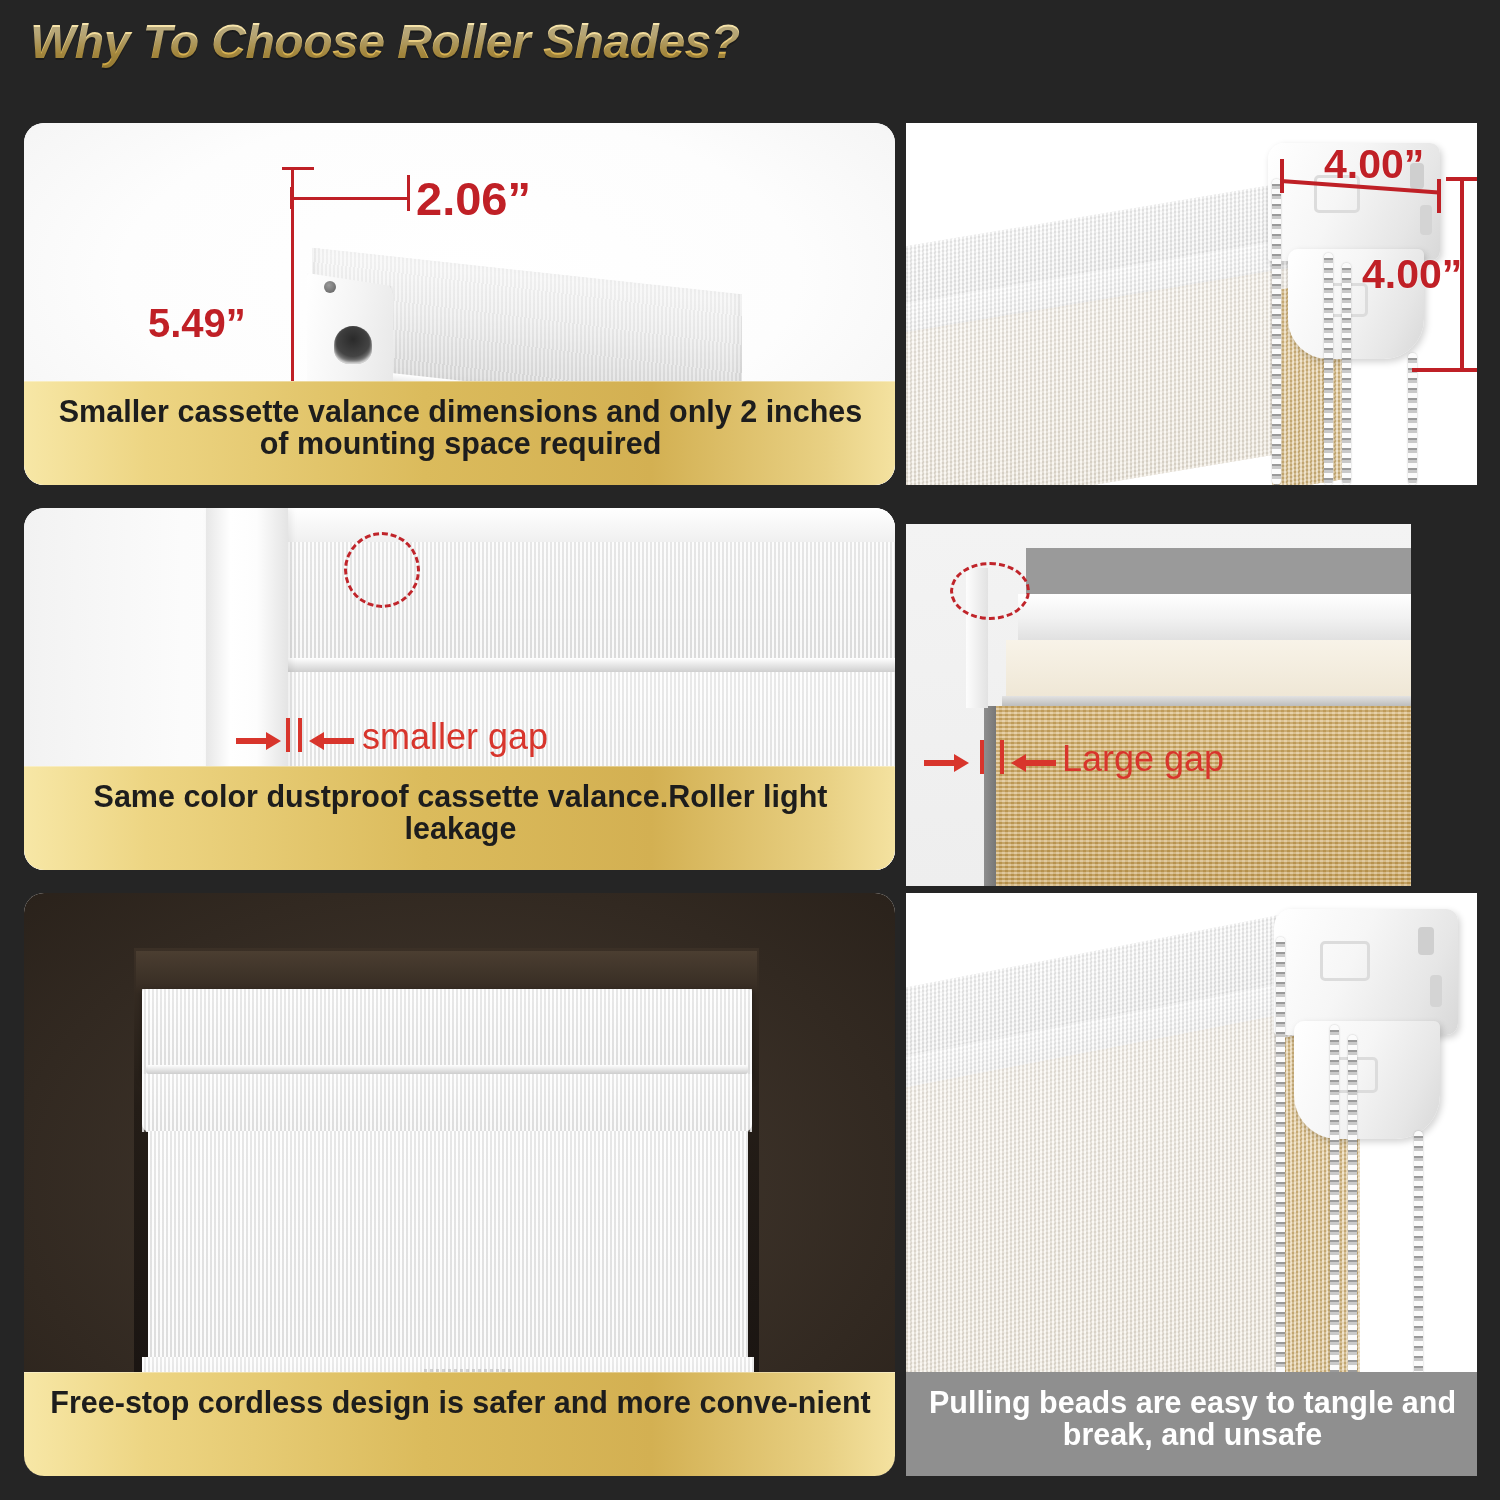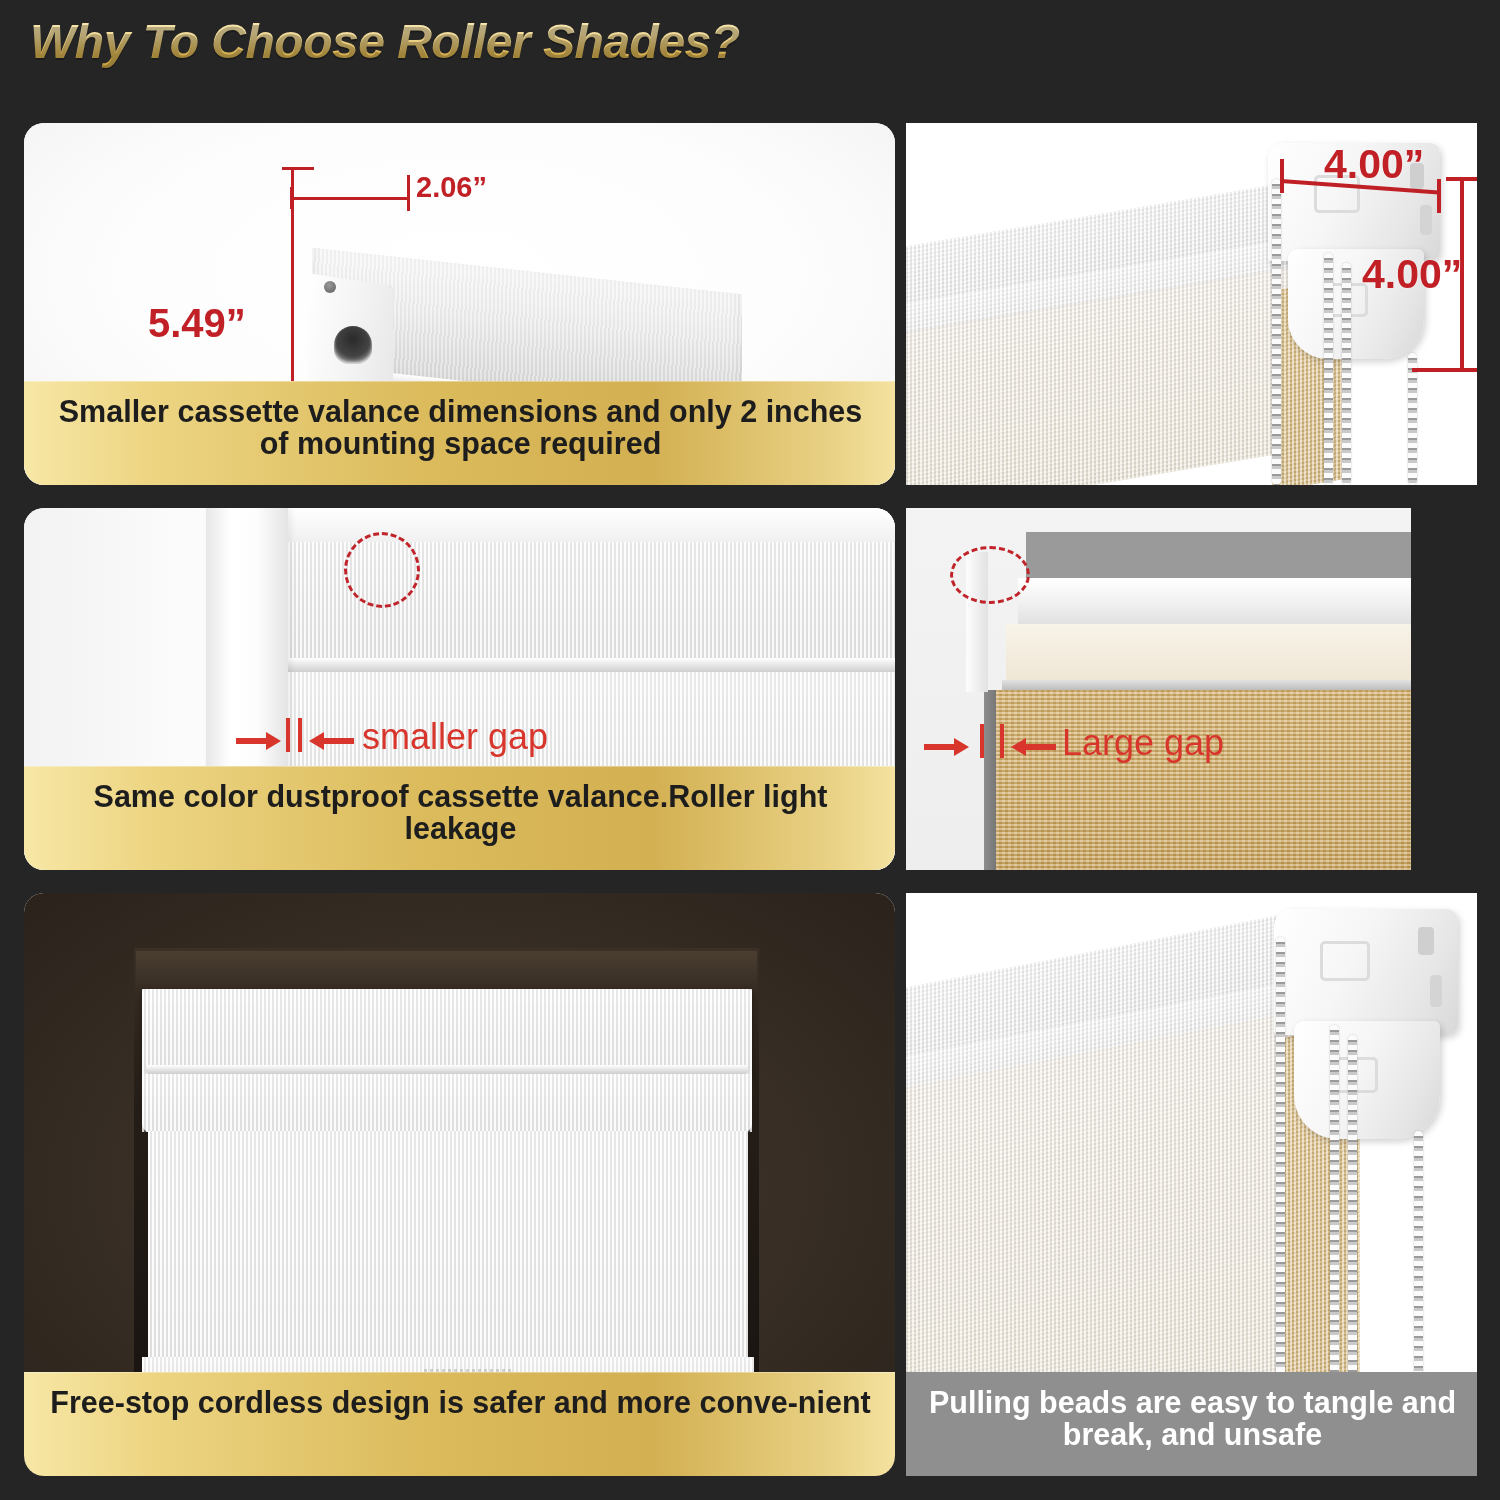--- a/index.html
+++ b/index.html
@@ -25,21 +25,21 @@
   }
 
   
   .panel { position:absolute; overflow:hidden; background:#fff; }
   .panel.left  { border-radius:20px; }
   .panel.right { border-radius:0; }
 
   .p1 { left:24px;  top:123px;  width:871px; height:362px; }
   .p2 { left:906px; top:123px;  width:571px; height:362px; }
   .p3 { left:24px;  top:508px;  width:871px; height:362px; }
-  .p4 { left:906px; top:508px;  width:505px; height:362px; }
+  .p4 { left:906px; top:524px;  width:505px; height:362px; }
   .p5 { left:24px;  top:893px;  width:871px; height:583px; }
   .p6 { left:906px; top:893px;  width:571px; height:583px; }
 
   .stage { position:absolute; inset:0; }
 
   
   .caption { position:absolute; left:0; right:0; bottom:0; padding:14px 18px 16px 20px; }
   .caption .txt { font-size:30.5px; font-weight:bold; line-height:1.06; }
   .cap-gold {
     background:linear-gradient(90deg,#f7e7a6 0%,#edd583 14%,#dbbb5c 46%,#d3b052 72%,#e8d083 92%,#f4e2a0 100%);
@@ -232,21 +232,21 @@
     <div class="cassette-fabric"></div>
     <div class="endcap"></div>
     <div class="endcap-slot"></div>
     <div class="endcap-screw1"></div>
     <div class="endcap-screw2"></div>
     <div class="endcap-knob"></div>
 
     <div class="dimline" style="left:266px; top:74px; width:120px; height:3px;"></div>
     <div class="dimline" style="left:266px; top:64px; width:3px; height:22px;"></div>
     <div class="dimline" style="left:383px; top:52px; width:3px; height:36px;"></div>
-    <div class="dimtxt" style="left:392px; top:48px; font-size:29px;">2.06”</div>
+    <div class="dimtxt" style="left:392px; top:48px; font-size:47px;">2.06”</div>
 
     <div class="dimline" style="left:267px; top:44px; width:3px; height:296px;"></div>
     <div class="dimline" style="left:258px; top:44px; width:32px; height:3px;"></div>
     <div class="dimline" style="left:258px; top:337px; width:32px; height:3px;"></div>
     <div class="dimtxt" style="left:124px; top:178px; font-size:40px;">5.49”</div>
   </div>
   <div class="caption cap-gold cap-h2">
     <div class="txt">Smaller cassette valance dimensions and only 2 inches of mounting space required</div>
   </div>
 </div>

